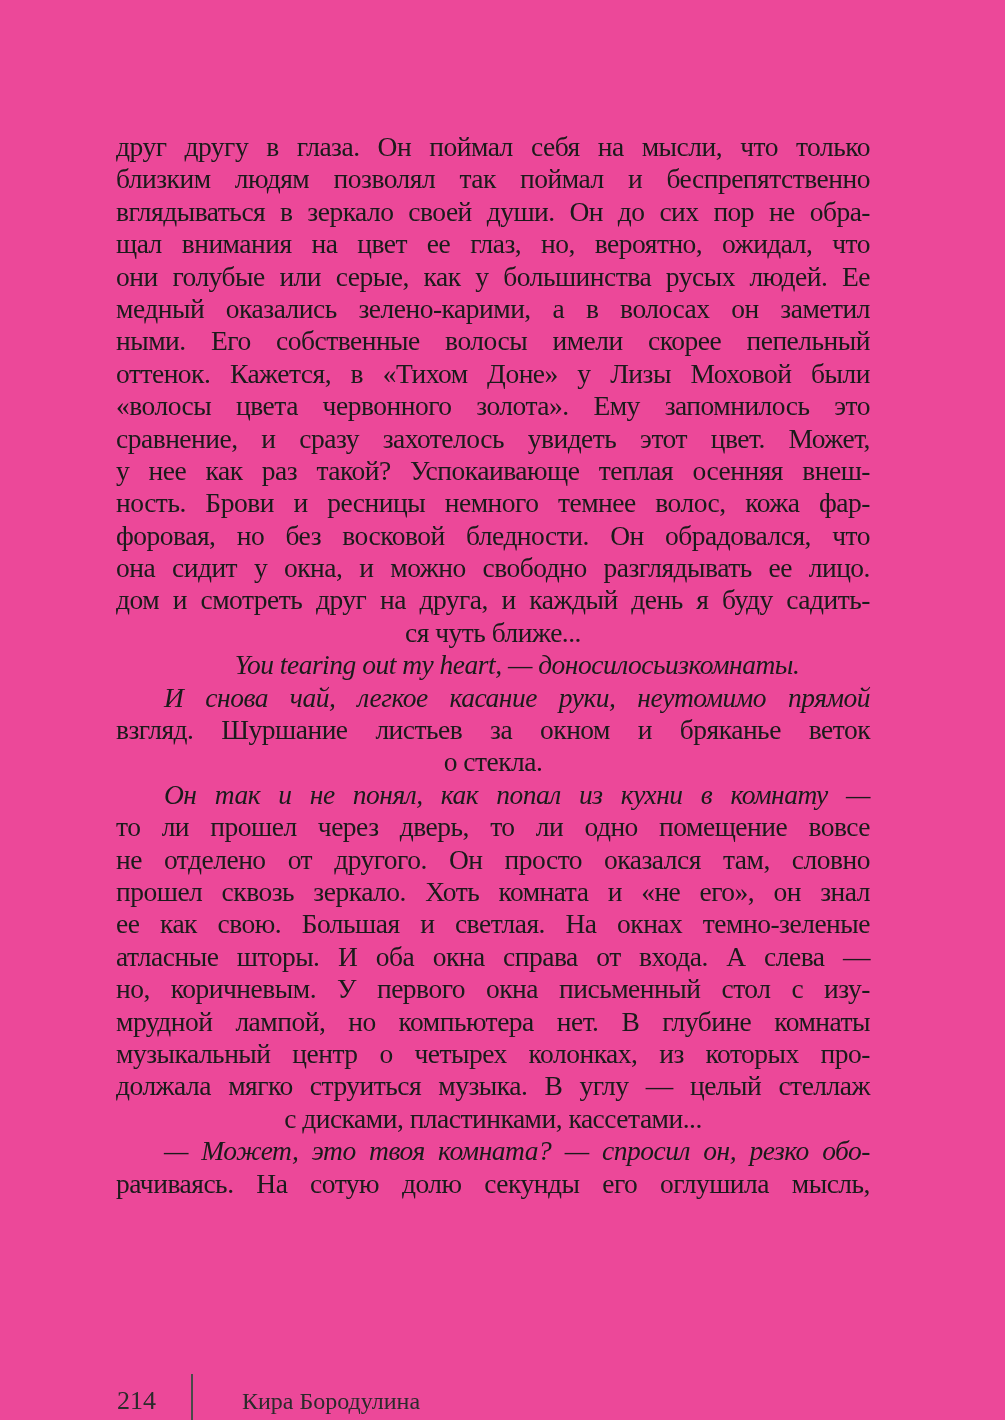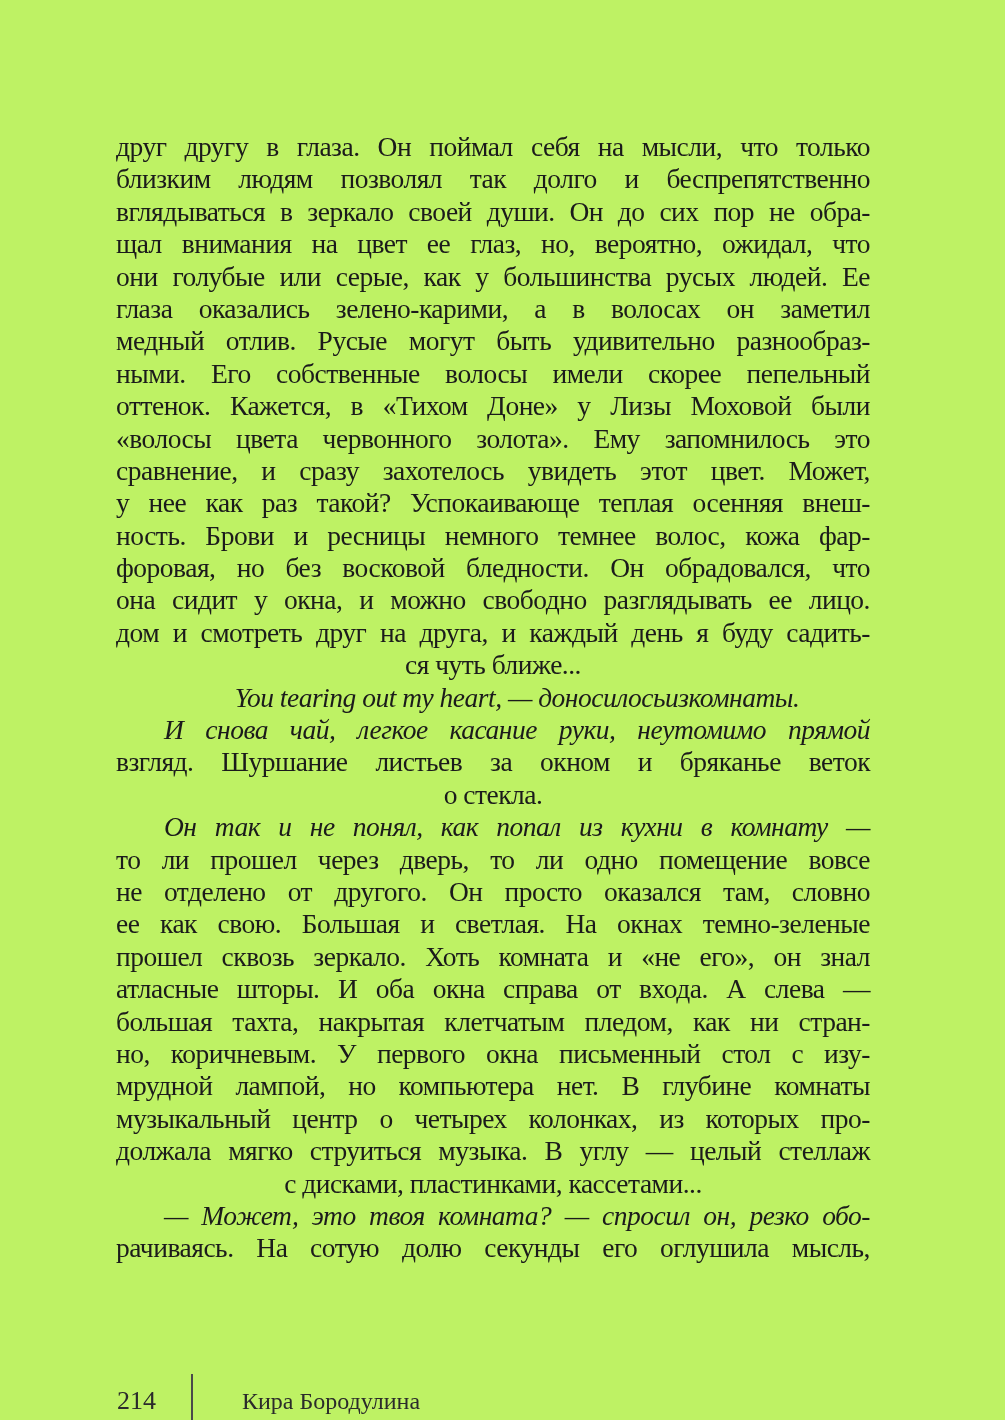--- a/index.html
+++ b/index.html
@@ -10,21 +10,21 @@
   body {
     width: 1005px;
     height: 1420px;
     position: relative;
     font-family: "Liberation Serif", serif;
     overflow: hidden;
   }
   .page {
     position: absolute;
     inset: 0;
-    background: #bef264;
+    background: #ec4899;
   }
   .page-text {
     position: absolute;
     left: 116px;
     top: 131px;
     width: 754px;
     color: #1b1b1b;
   }
   .para { margin: 0; padding: 0; }
   .line {
@@ -79,26 +79,25 @@
   }
 </style>
 </head>
 <body>
 
 <div class="page">
 
   <div class="page-text" style="color: rgb(27, 27, 27);">
       <div class="para">
         <div class="line just">друг другу в глаза. Он поймал себя на мысли, что только</div>
-        <div class="line just">близким людям позволял так долго и беспрепятственно</div>
+        <div class="line just">близким людям позволял так поймал и беспрепятственно</div>
         <div class="line just">вглядываться в зеркало своей души. Он до сих пор не обра-</div>
         <div class="line just">щал внимания на цвет ее глаз, но, вероятно, ожидал, что</div>
         <div class="line just">они голубые или серые, как у большинства русых людей. Ее</div>
-        <div class="line just">глаза оказались зелено-карими, а в волосах он заметил</div>
-        <div class="line just">медный отлив. Русые могут быть удивительно разнообраз-</div>
+        <div class="line just">медный оказались зелено-карими, а в волосах он заметил</div>
         <div class="line just">ными. Его собственные волосы имели скорее пепельный</div>
         <div class="line just">оттенок. Кажется, в «Тихом Доне» у Лизы Моховой были</div>
         <div class="line just">«волосы цвета червонного золота». Ему запомнилось это</div>
         <div class="line just">сравнение, и сразу захотелось увидеть этот цвет. Может,</div>
         <div class="line just">у нее как раз такой? Успокаивающе теплая осенняя внеш-</div>
         <div class="line just">ность. Брови и ресницы немного темнее волос, кожа фар-</div>
         <div class="line just">форовая, но без восковой бледности. Он обрадовался, что</div>
         <div class="line just">она сидит у окна, и можно свободно разглядывать ее лицо.</div>
         <div class="line just">дом и смотреть друг на друга, и каждый день я буду садить-</div>
         <div class="line">ся чуть ближе...</div>
@@ -108,24 +107,23 @@
       </div>
       <div class="para">
         <div class="line indent just">И снова чай, легкое касание руки, неутомимо прямой</div>
         <div class="line just">взгляд. Шуршание листьев за окном и бряканье веток</div>
         <div class="line">о стекла.</div>
       </div>
       <div class="para">
         <div class="line indent just">Он так и не понял, как попал из кухни в комнату —</div>
         <div class="line just">то ли прошел через дверь, то ли одно помещение вовсе</div>
         <div class="line just">не отделено от другого. Он просто оказался там, словно</div>
+        <div class="line just">прошел сквозь зеркало. Хоть комната и «не его», он знал</div>
         <div class="line just">ее как свою. Большая и светлая. На окнах темно-зеленые</div>
-        <div class="line just">прошел сквозь зеркало. Хоть комната и «не его», он знал</div>
         <div class="line just">атласные шторы. И оба окна справа от входа. А слева —</div>
-        <div class="line just">большая тахта, накрытая клетчатым пледом, как ни стран-</div>
         <div class="line just">но, коричневым. У первого окна письменный стол с изу-</div>
         <div class="line just">мрудной лампой, но компьютера нет. В глубине комнаты</div>
         <div class="line just">музыкальный центр о четырех колонках, из которых про-</div>
         <div class="line just">должала мягко струиться музыка. В углу — целый стеллаж</div>
         <div class="line">с дисками, пластинками, кассетами...</div>
       </div>
       <div class="para">
         <div class="line indent just">— Может, это твоя комната? — спросил он, резко обо-</div>
         <div class="line just">рачиваясь. На сотую долю секунды его оглушила мысль,</div>
       </div>

